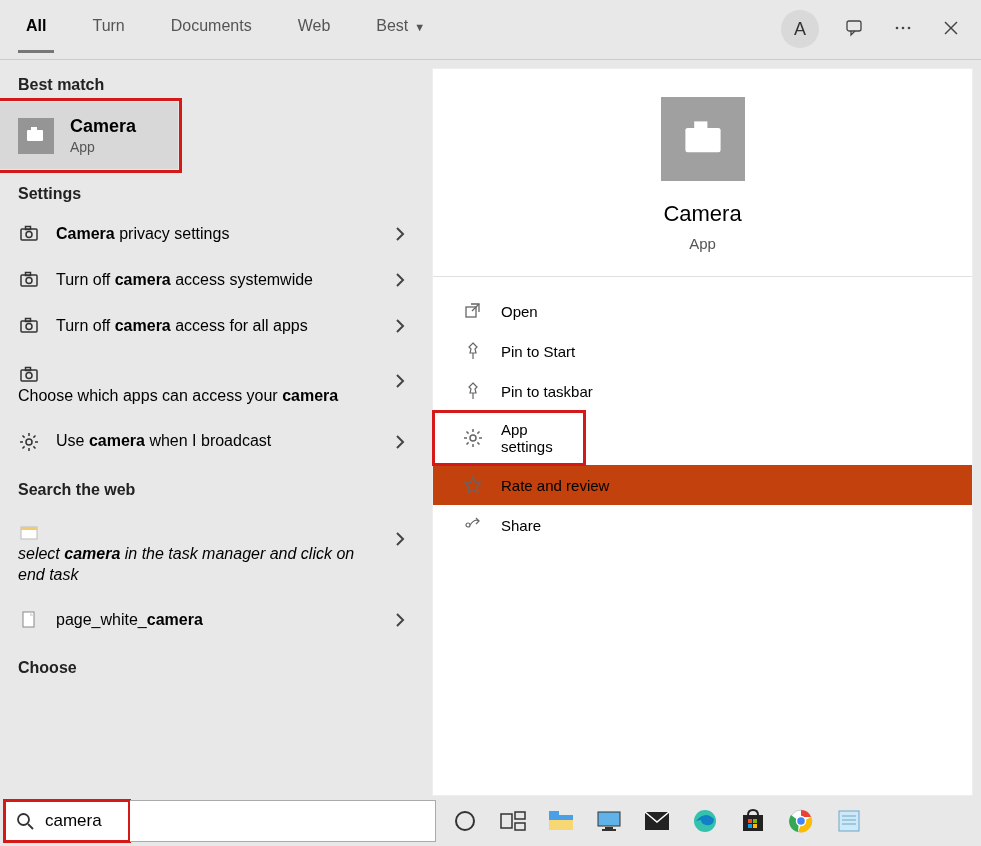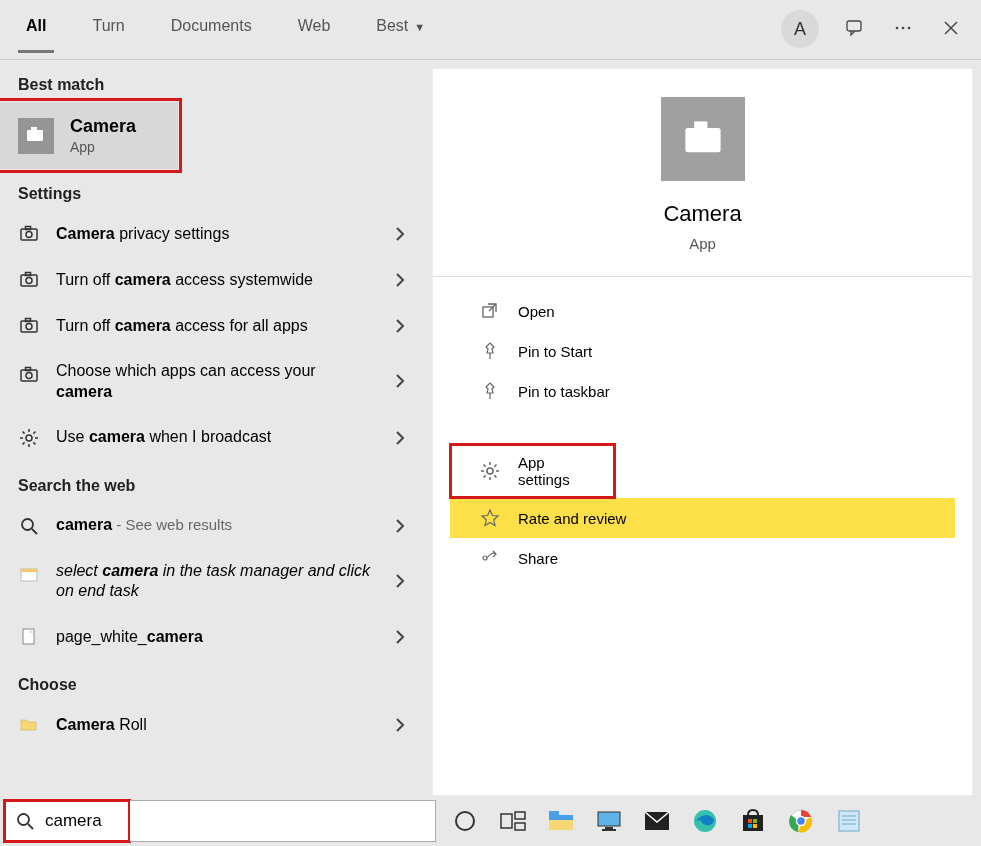--- a/index.html
+++ b/index.html
@@ -27,32 +27,32 @@
   .bm-text .t1 { font-size: 18px; font-weight: 600; color: #000; }
   .bm-text .t2 { font-size: 14px; color: #555; margin-top: 2px; }
   .hl-red { outline: 3px solid #d41919; }
 
   
   .row { display: flex; align-items: center; padding: 12px 18px; cursor: pointer; position: relative; justify-content: flex-end; }
   .row .row-icon { width: 22px; height: 22px; margin-right: 16px; color: #333; flex-shrink: 0; display: flex; align-items:center; justify-content:center;}
   .row .row-text { font-size: 16px; color: #000; flex: 1; line-height: 1.3; }
   .row .row-text b { font-weight: 600; }
   .row .chev { color: #444; position: absolute; right: 22px; }
-  .row.multi { align-items: flex-start; }
+  .row.multi { align-items: flex-start; flex-direction: column; }
   .row.multi .row-icon { margin-top: 3px; }
   .suffix-grey { color: #666; font-size: 15px; }
 
   
   .detail-head { display: flex; flex-direction: column; align-items: center; padding: 28px 0 24px 0; border-bottom: 1px solid #e0e0e0; }
   .detail-tile { width: 84px; height: 84px; background: #a0a0a0; display: flex; align-items: center; justify-content: center; }
   .detail-title { font-size: 22px; color: #000; margin-top: 20px; }
   .detail-sub { font-size: 15px; color: #555; margin-top: 8px; }
-  .actions { padding: 14px 17px; }
+  .actions { padding: 14px 0; }
   .act { display: flex; align-items: center; padding: 10px 30px; font-size: 15px; color: #000; cursor: pointer; }
-  .act.hover { background: #fde047; }
+  .act.hover { background: #c2410c; }
   .act-icon { width: 20px; height: 20px; margin-right: 18px; color: #666; display:flex; align-items:center; justify-content:center; }
   .hl-red-act { outline: 3px solid #d41919; outline-offset: -2px; }
 
   
   .bottom { position: absolute; bottom: 0; left: 0; right: 0; height: 50px; display: flex; align-items: center; background: #e8e8e8; }
   .searchbox { flex: 0 0 432px; height: 42px; background: #fff; border: 1px solid #aaa; display: flex; align-items: center; margin-left: 4px; }
   .searchbox .sicon { margin: 0 10px; }
   .searchbox input { border: none; outline: none; font-size: 17px; flex: 1; height: 100%; }
   .taskbar { display: flex; align-items: center; height: 50px; padding-left: 12px; gap: 14px; }
   .tb-ico { width: 34px; height: 34px; display: flex; align-items: center; justify-content: center; cursor: pointer; }
@@ -241,33 +241,20 @@
         </span>
       <span class="row-text"><span>Use </span><b>camera</b><span> when I broadcast</span></span>
       <span class="chev">
           <svg width="20" height="20">
             <use href="#i-chev"></use>
           </svg>
         </span>
     </div>
 
     <div class="sect-header">Search the web</div>
-    <div class="row">
-      <span class="row-icon">
-          <svg width="20" height="20">
-            <use href="#i-search"></use>
-          </svg>
-        </span>
-      <span class="row-text"><b>camera</b><span class="suffix-grey"> - See web results</span></span>
-      <span class="chev">
-          <svg width="20" height="20">
-            <use href="#i-chev"></use>
-          </svg>
-        </span>
-    </div>
 
     <div class="row multi">
       <span class="row-icon">
           <svg width="20" height="20">
             <rect x="2" y="4" width="16" height="12" fill="#fff" stroke="#bbb"></rect>
             <rect x="2" y="4" width="16" height="3" fill="#f2c96b"></rect>
           </svg>
         </span>
       <span class="row-text" style="padding-right:40px;font-style:italic;"><span>select </span><b>camera</b><span> in the task manager and click on end task</span></span>
       <span class="chev" style="top:22px;">
@@ -284,33 +271,20 @@
         </span>
       <span class="row-text"><span>page_white_</span><b>camera</b><span></span></span>
       <span class="chev">
           <svg width="20" height="20">
             <use href="#i-chev"></use>
           </svg>
         </span>
     </div>
 
     <div class="sect-header">Choose</div>
-    <div class="row">
-      <span class="row-icon">
-          <svg width="20" height="20">
-            <use href="#i-folder"></use>
-          </svg>
-        </span>
-      <span class="row-text"><b>Camera</b><span> Roll</span></span>
-      <span class="chev">
-          <svg width="20" height="20">
-            <use href="#i-chev"></use>
-          </svg>
-        </span>
-    </div>
   </div>
 
   <div class="right">
     <div class="detail-head">
       <div class="detail-tile">
           <svg width="44" height="44" color="#fff">
             <g transform="scale(2.2)">
               <use href="#i-camera"></use>
             </g>
           </svg>
@@ -336,21 +310,21 @@
         <span>Pin to Start</span>
       </div>
       <div class="act">
         <span class="act-icon">
             <svg width="20" height="20">
               <use href="#i-pin"></use>
             </svg>
           </span>
         <span>Pin to taskbar</span>
       </div>
-      <div class="act hl-red-act" style="width:165px;margin-top:33px;">
+      <div class="act hl-red-act" style="width:152px;">
         <span class="act-icon">
             <svg width="20" height="20">
               <use href="#i-gear"></use>
             </svg>
           </span>
         <span>App settings</span>
       </div>
       <div class="act hover">
         <span class="act-icon">
             <svg width="20" height="20">

